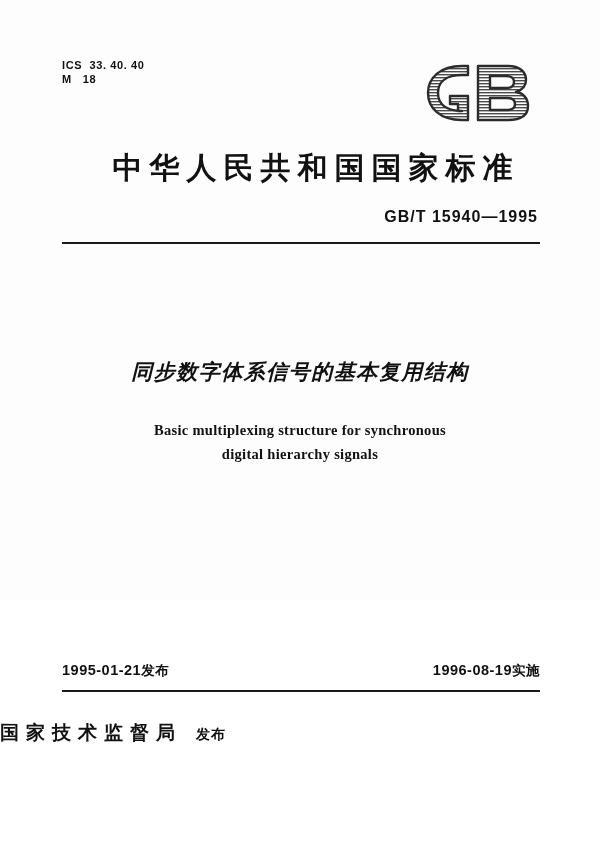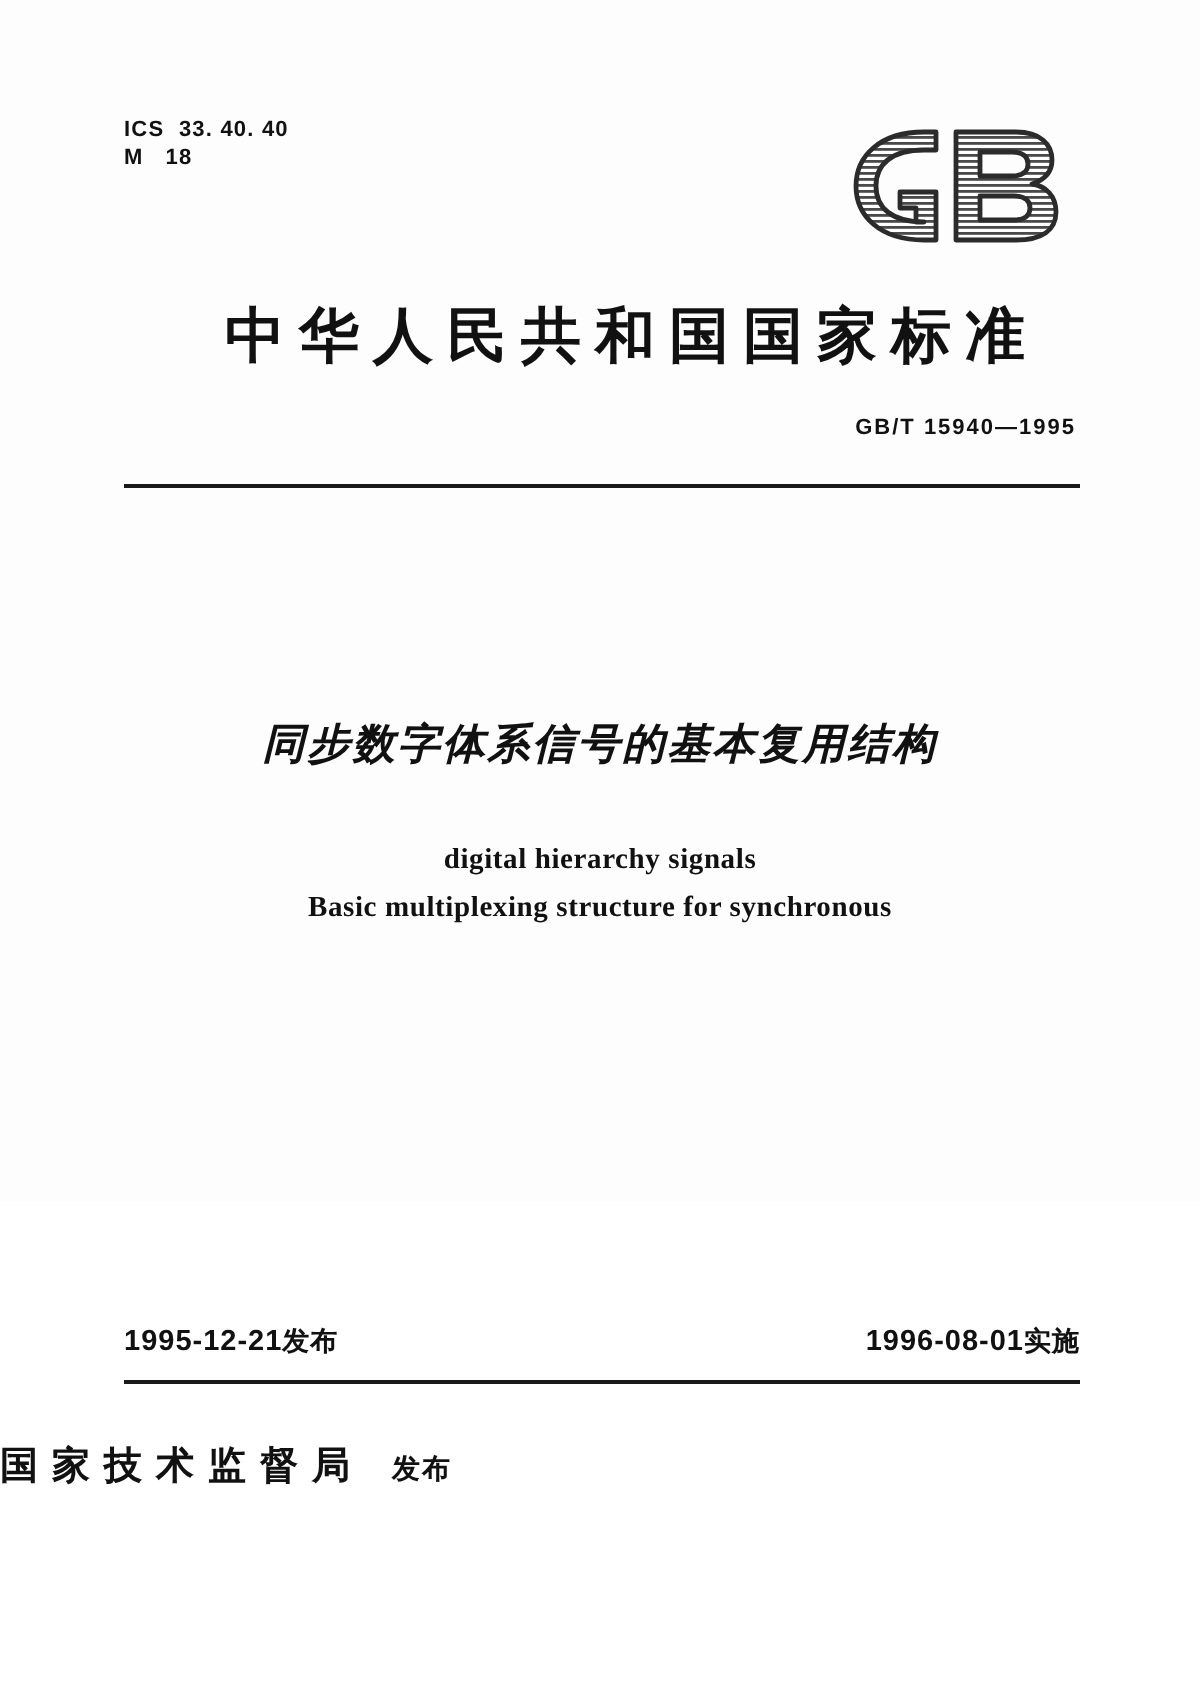--- a/index.html
+++ b/index.html
@@ -61,21 +61,21 @@
     text-indent: 7px;
     padding-left: 25px;
   }
 
   
   .std-number {
     position: absolute;
     right: 62px;
     top: 208px;
     font-family: "Liberation Sans", sans-serif;
-    font-size: 11px;
+    font-size: 16px;
     font-weight: 700;
     letter-spacing: 1px;
     color: #111;
   }
 
   
   .rule-top {
     position: absolute;
     left: 62px;
     right: 60px;
@@ -212,30 +212,30 @@
 
   <div class="main-title">中华人民共和国国家标准</div>
 
   <div class="std-number">GB/T  15940—1995</div>
 
   <div class="rule-top"></div>
 
   <div class="doc-title-cn">同步数字体系信号的基本复用结构</div>
 
   <div class="doc-title-en">
+    <div>Basic multiplexing structure for synchronous</div>
     <div>digital hierarchy signals</div>
-    <div>Basic multiplexing structure for synchronous</div>
   </div>
 
   <div class="dates-row">
     <div class="date-left">
-      <span>1995-12-21</span><span class="date-cn">发布</span>
+      <span>1995-01-21</span><span class="date-cn">发布</span>
     </div>
     <div class="date-right">
-      <span>1996-08-01</span><span class="date-cn">实施</span>
+      <span>1996-08-19</span><span class="date-cn">实施</span>
     </div>
   </div>
 
   <div class="rule-bottom"></div>
 
   <div class="issuer">
     <span class="issuer-name">国家技术监督局</span><span class="issuer-verb">发布</span>
   </div>
 
 </div>

